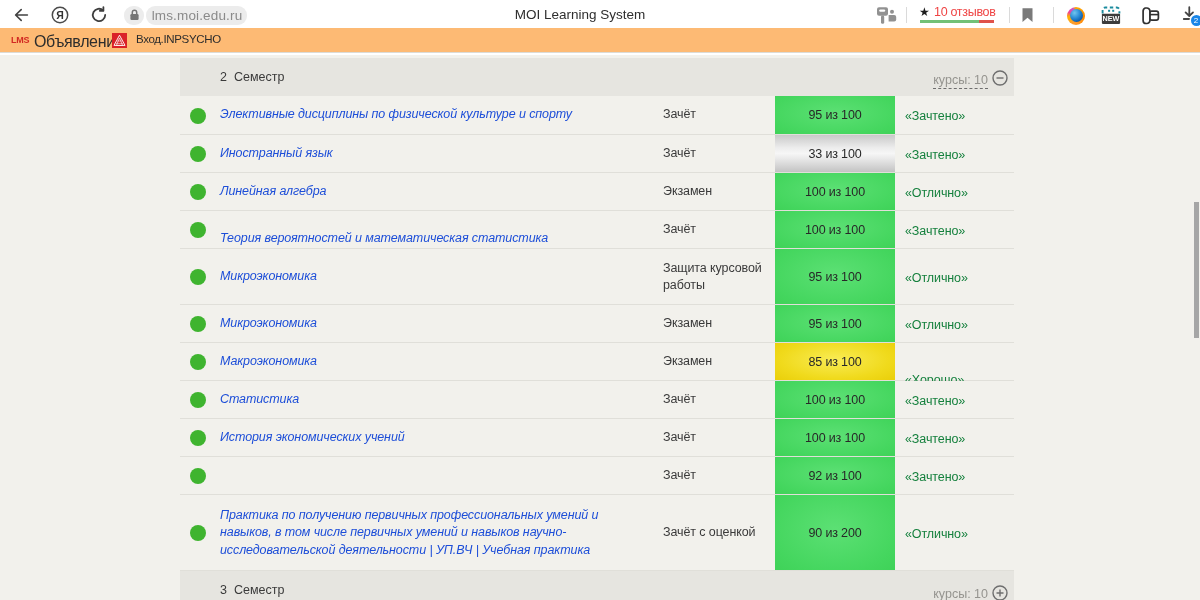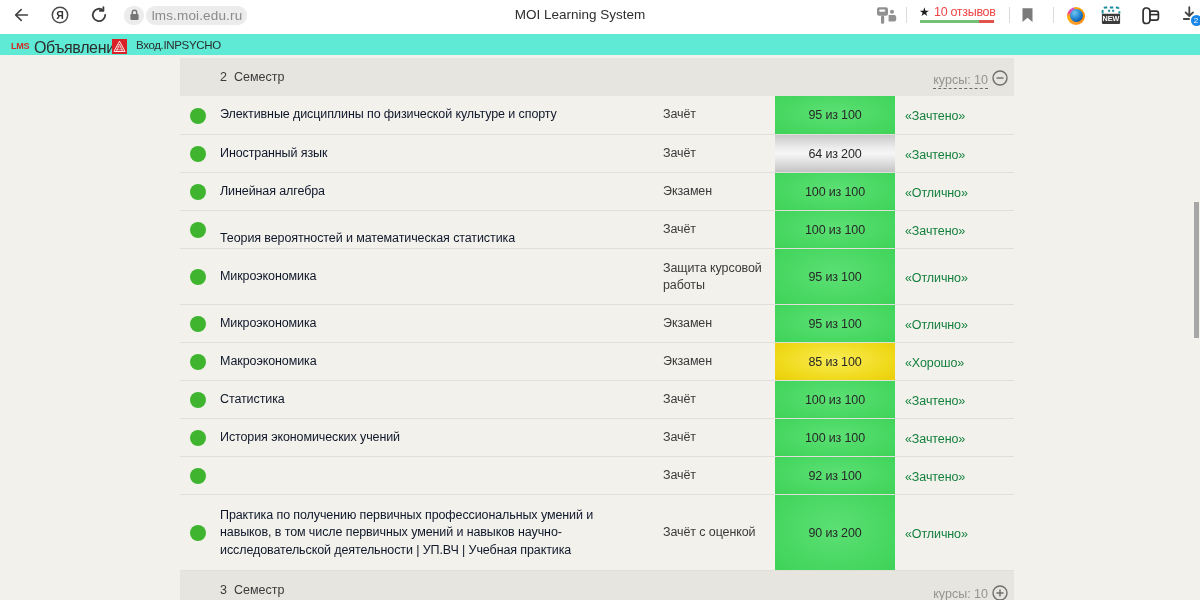--- a/index.html
+++ b/index.html
@@ -1,29 +1,29 @@
 <!DOCTYPE html>
 <html><head>
 <meta charset="utf-8">
 <style>
   html,body{margin:0;padding:0;}
   body{width:1200px;height:600px;overflow:hidden;font-family:"Liberation Sans",sans-serif;background:#fff;}
   #stage{position:absolute;left:0;top:0;width:1200px;height:600px;}
   .abs{position:absolute;}
   
   #toolbar{left:0;top:0;width:1200px;height:30px;background:#fff;}
-  #bookmarks{left:0;top:34px;width:1200px;height:24px;background:#5eead4;border-bottom:1px solid #dcdbd6;}
+  #bookmarks{left:0;top:28px;width:1200px;height:24px;background:#fdba74;border-bottom:1px solid #dcdbd6;}
   .pill{background:#ececec;border-radius:9px;}
   .sep{width:1px;height:16px;background:#dadada;top:7px;}
   
   #page{left:0;top:55px;width:1200px;height:545px;background:#f2f1ec;}
   .band{left:180px;width:834px;background:#e6e5e0;}
   .row{left:180px;width:834px;border-bottom:1px solid #e0dfd9;background:#f2f1ec;}
   .dot{left:9.5px;width:16px;height:16px;border-radius:50%;background:#3fb42f;}
-  .name{left:40px;color:#0f172a;font-size:12.5px;letter-spacing:-0.1px;line-height:17.5px;}
+  .name{left:40px;color:#1d4ed8;font-size:12.5px;letter-spacing:-0.1px;line-height:17.5px;font-style:italic;}
   .type{left:483px;color:#3a3a3a;font-size:12.5px;letter-spacing:-0.1px;line-height:17.5px;}
   .cell{left:595px;width:120px;top:0;bottom:0;display:flex;align-items:center;justify-content:center;color:#282828;font-size:12.5px;letter-spacing:-0.15px;}
   .grade{left:725px;color:#15803d;font-size:12.5px;letter-spacing:-0.1px;line-height:20px;}
   .green{background:radial-gradient(ellipse 90% 100% at 50% 45%, #5ce074 0%, #44d65e 60%, #39cd51 100%);}
   .grey{background:linear-gradient(180deg,#c9c9c9 0%, #ededed 35%, #f6f6f6 50%, #ebebeb 62%, #c3c3c3 100%);}
   .yellow{background:radial-gradient(ellipse 75% 85% at 50% 45%, #f9ec55 0%, #f0da1c 60%, #e8cc05 100%);}
   .kursy{font-size:12.5px;color:#95948f;border-bottom:1px dashed #6e6e6e;padding-bottom:1px;}
   .bandtext{color:#3a3a3a;font-size:12.5px;}
 </style>
 </head>
@@ -128,21 +128,21 @@
       <div class="abs name" style="top:10px;">Элективные дисциплины по физической культуре и спорту</div>
       <div class="abs type" style="top:10px;">Зачёт</div>
       <div class="abs cell green">95 из 100</div>
       <div class="abs grade" style="top:10px;">«Зачтено»</div>
     </div>
 
     <div class="abs row" style="top:80px;height:38px;box-sizing:border-box;">
       <div class="abs dot" style="top:11px;"></div>
       <div class="abs name" style="top:10px;">Иностранный язык</div>
       <div class="abs type" style="top:10px;">Зачёт</div>
-      <div class="abs cell grey">64 из 200</div>
+      <div class="abs cell grey">33 из 100</div>
       <div class="abs grade" style="top:10px;">«Зачтено»</div>
     </div>
 
     <div class="abs row" style="top:118px;height:38px;box-sizing:border-box;">
       <div class="abs dot" style="top:11px;"></div>
       <div class="abs name" style="top:10px;">Линейная алгебра</div>
       <div class="abs type" style="top:10px;">Экзамен</div>
       <div class="abs cell green">100 из 100</div>
       <div class="abs grade" style="top:10px;">«Отлично»</div>
     </div>
@@ -169,21 +169,21 @@
       <div class="abs type" style="top:10px;">Экзамен</div>
       <div class="abs cell green">95 из 100</div>
       <div class="abs grade" style="top:10px;">«Отлично»</div>
     </div>
 
     <div class="abs row" style="top:288px;height:38px;box-sizing:border-box;">
       <div class="abs dot" style="top:11px;"></div>
       <div class="abs name" style="top:10px;">Макроэкономика</div>
       <div class="abs type" style="top:10px;">Экзамен</div>
       <div class="abs cell yellow">85 из 100</div>
-      <div class="abs grade" style="top:10px;">«Хорошо»</div>
+      <div class="abs grade" style="top:27px;">«Хорошо»</div>
     </div>
 
     <div class="abs row" style="top:326px;height:38px;box-sizing:border-box;">
       <div class="abs dot" style="top:11px;"></div>
       <div class="abs name" style="top:10px;">Статистика</div>
       <div class="abs type" style="top:10px;">Зачёт</div>
       <div class="abs cell green">100 из 100</div>
       <div class="abs grade" style="top:10px;">«Зачтено»</div>
     </div>
 

